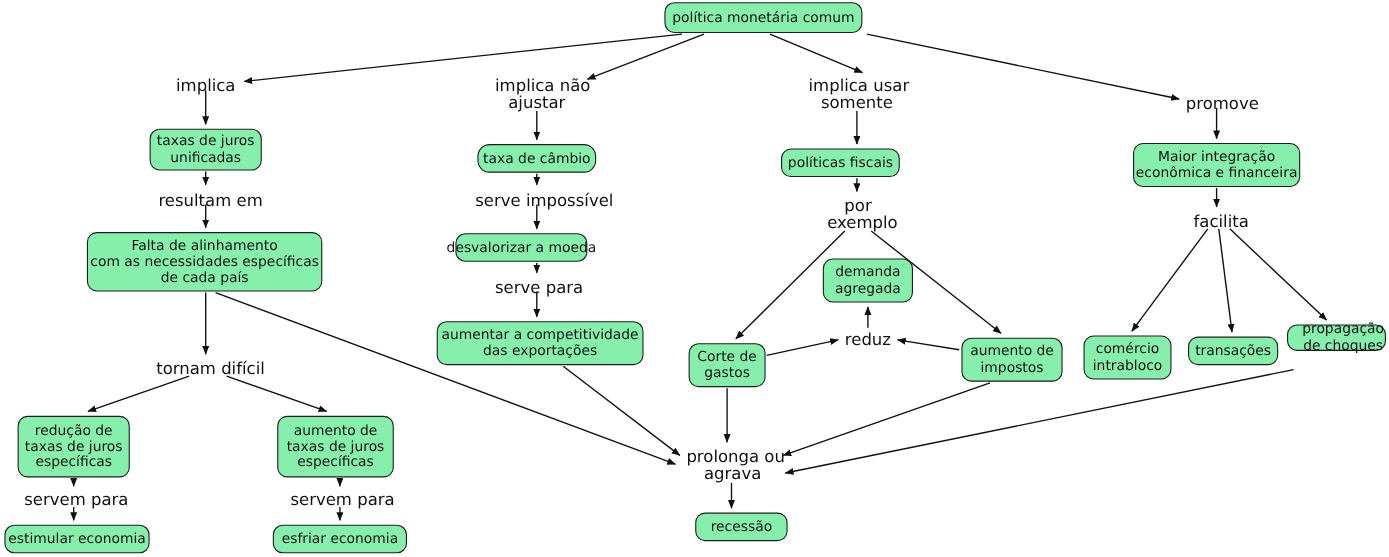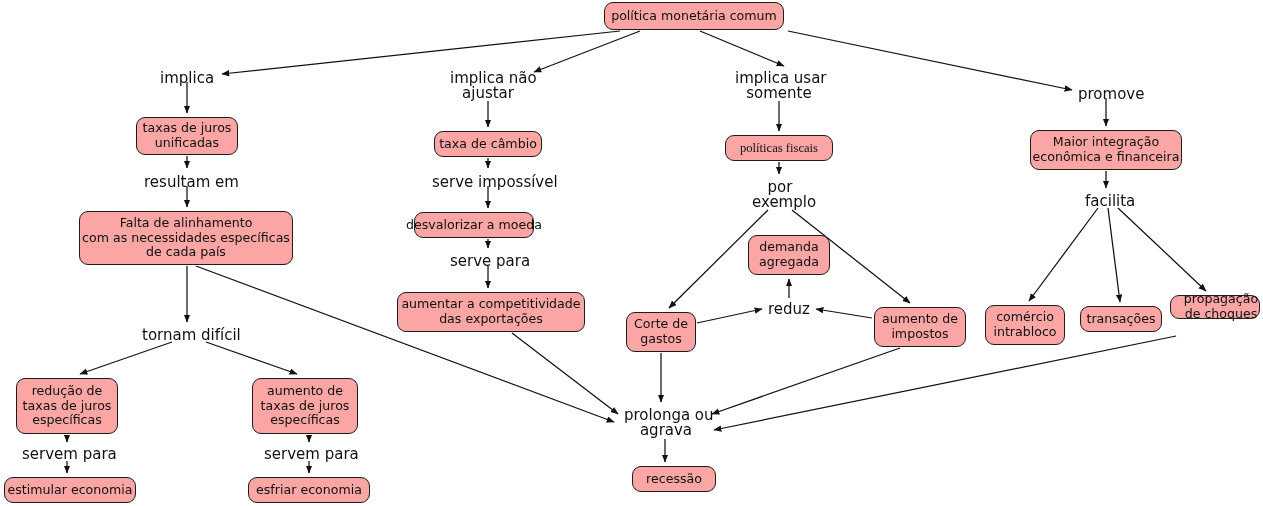--- a/index.html
+++ b/index.html
@@ -1,21 +1,21 @@
 <!DOCTYPE html>
 <html><head>
 <meta charset="utf-8">
 <style>
   html,body{margin:0;padding:0;background:#ffffff;}
   body{width:1263px;height:506px;overflow:hidden;
        font-family:"DejaVu Sans","Liberation Sans",sans-serif;}
   #map{position:relative;width:1263px;height:506px;}
   svg{position:absolute;top:0;left:0;width:1263px;height:506px;}
   .node{position:absolute;box-sizing:border-box;
-        background:#fca5a5;border:1.4px solid #1d1d1d;border-radius:9px;
+        background:#86efac;border:1.4px solid #1d1d1d;border-radius:9px;
         display:flex;align-items:center;justify-content:center;
         text-align:center;color:#111;font-size:12.6px;line-height:14.6px;
         padding:3px 8px;white-space:pre;}
   .link{position:absolute;color:#111;font-size:15px;line-height:14.6px;
         text-align:center;white-space:pre;background:transparent;}
 </style>
 </head>
 <body>
 
 <div id="map">
@@ -73,25 +73,25 @@
 com as necessidades específicas
 de cada país</div>
       <div class="node" style="left: 16px; top: 378px; width: 102px; height: 56px;">redução de
 taxas de juros
 específicas</div>
       <div class="node" style="left: 252px; top: 378px; width: 106px; height: 56px;">aumento de
 taxas de juros
 específicas</div>
       <div class="node" style="left: 4px; top: 477px; width: 132px; height: 26px;">estimular economia</div>
       <div class="node" style="left: 248px; top: 477px; width: 122px; height: 26px;">esfriar economia</div>
-      <div class="node" style="left: 434px; top: 131px; width: 108px; height: 26px;">taxa de câmbio</div>
+      <div class="node" style="left: 434px; top: 131px; width: 108px; height: 26px; border-radius: 11px;">taxa de câmbio</div>
       <div class="node" style="left: 414px; top: 212px; width: 120px; height: 26px;">desvalorizar a moeda</div>
       <div class="node" style="left: 397px; top: 292px; width: 188px; height: 40px;">aumentar a competitividade
 das exportações</div>
-      <div class="node" style="left: 725px; top: 135px; width: 108px; height: 26px; font-family: Liberation Serif, serif;">políticas fiscais</div>
+      <div class="node" style="left: 710px; top: 135px; width: 108px; height: 26px;">políticas fiscais</div>
       <div class="node" style="left: 748px; top: 235px; width: 82px; height: 40px;">demanda
 agregada</div>
       <div class="node" style="left: 626px; top: 312px; width: 70px; height: 40px;">Corte de
 gastos</div>
       <div class="node" style="left: 874px; top: 307px; width: 92px; height: 40px;">aumento de
 impostos</div>
       <div class="node" style="left: 1030px; top: 130px; width: 152px; height: 40px;">Maior integração
 econômica e financeira</div>
       <div class="node" style="left: 985px; top: 305px; width: 80px; height: 40px;">comércio
 intrabloco</div>

